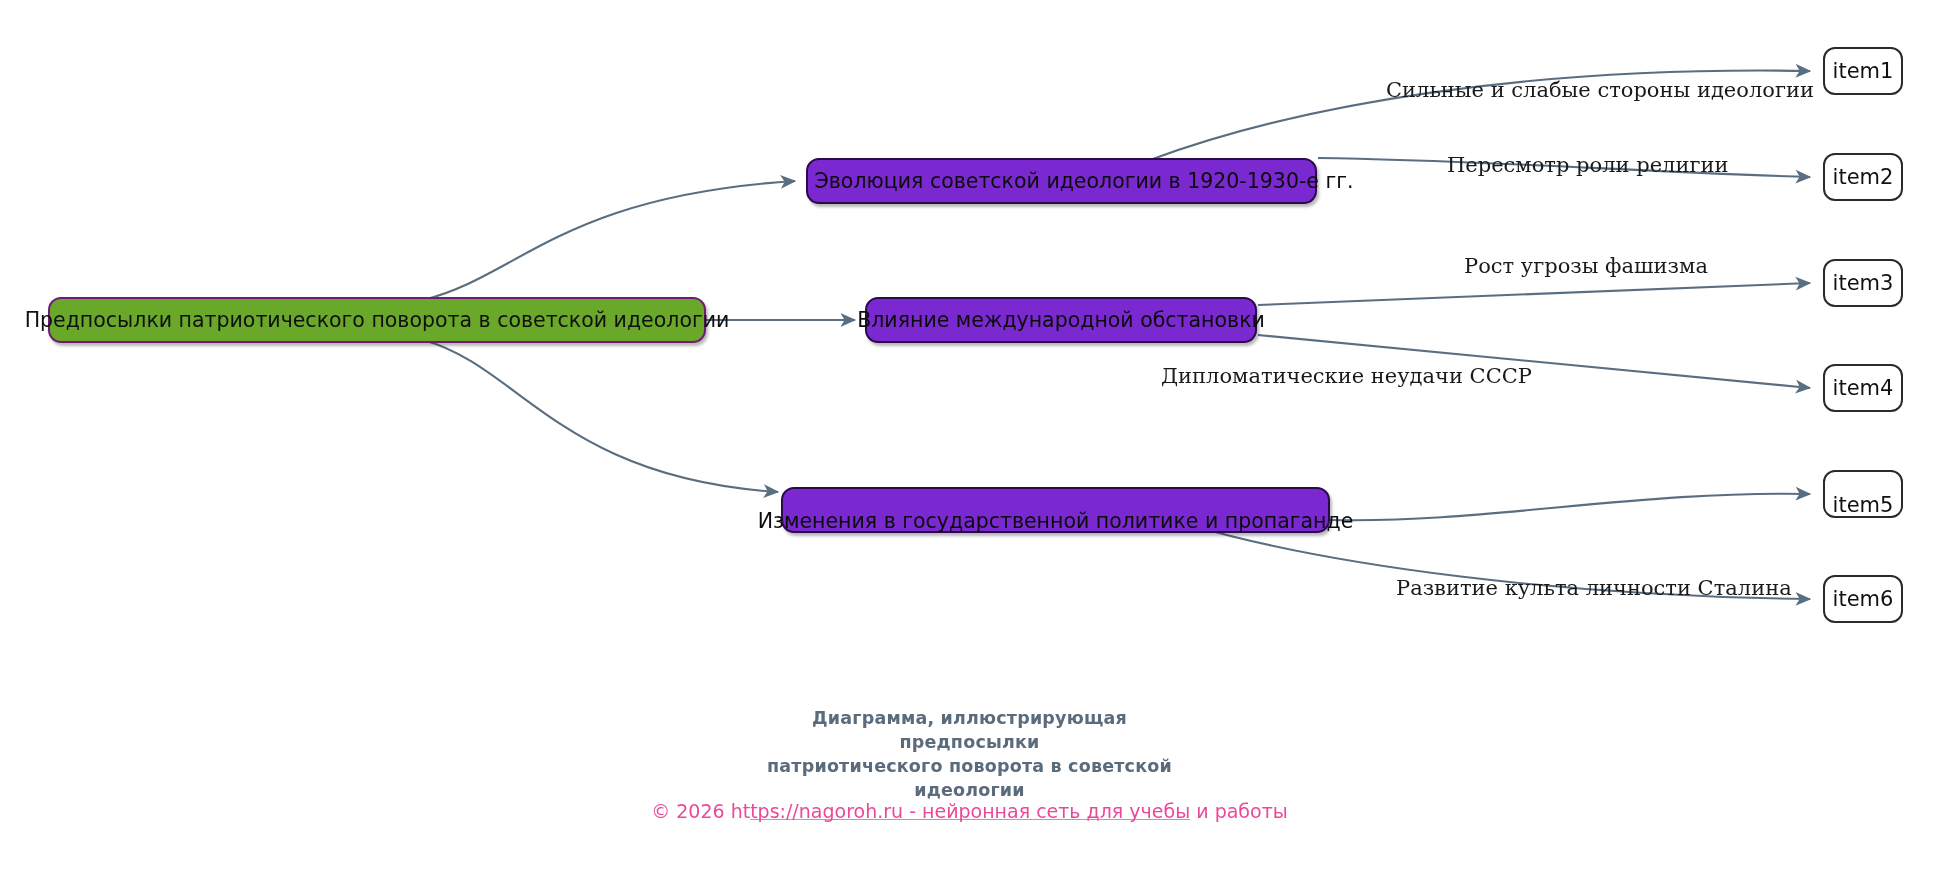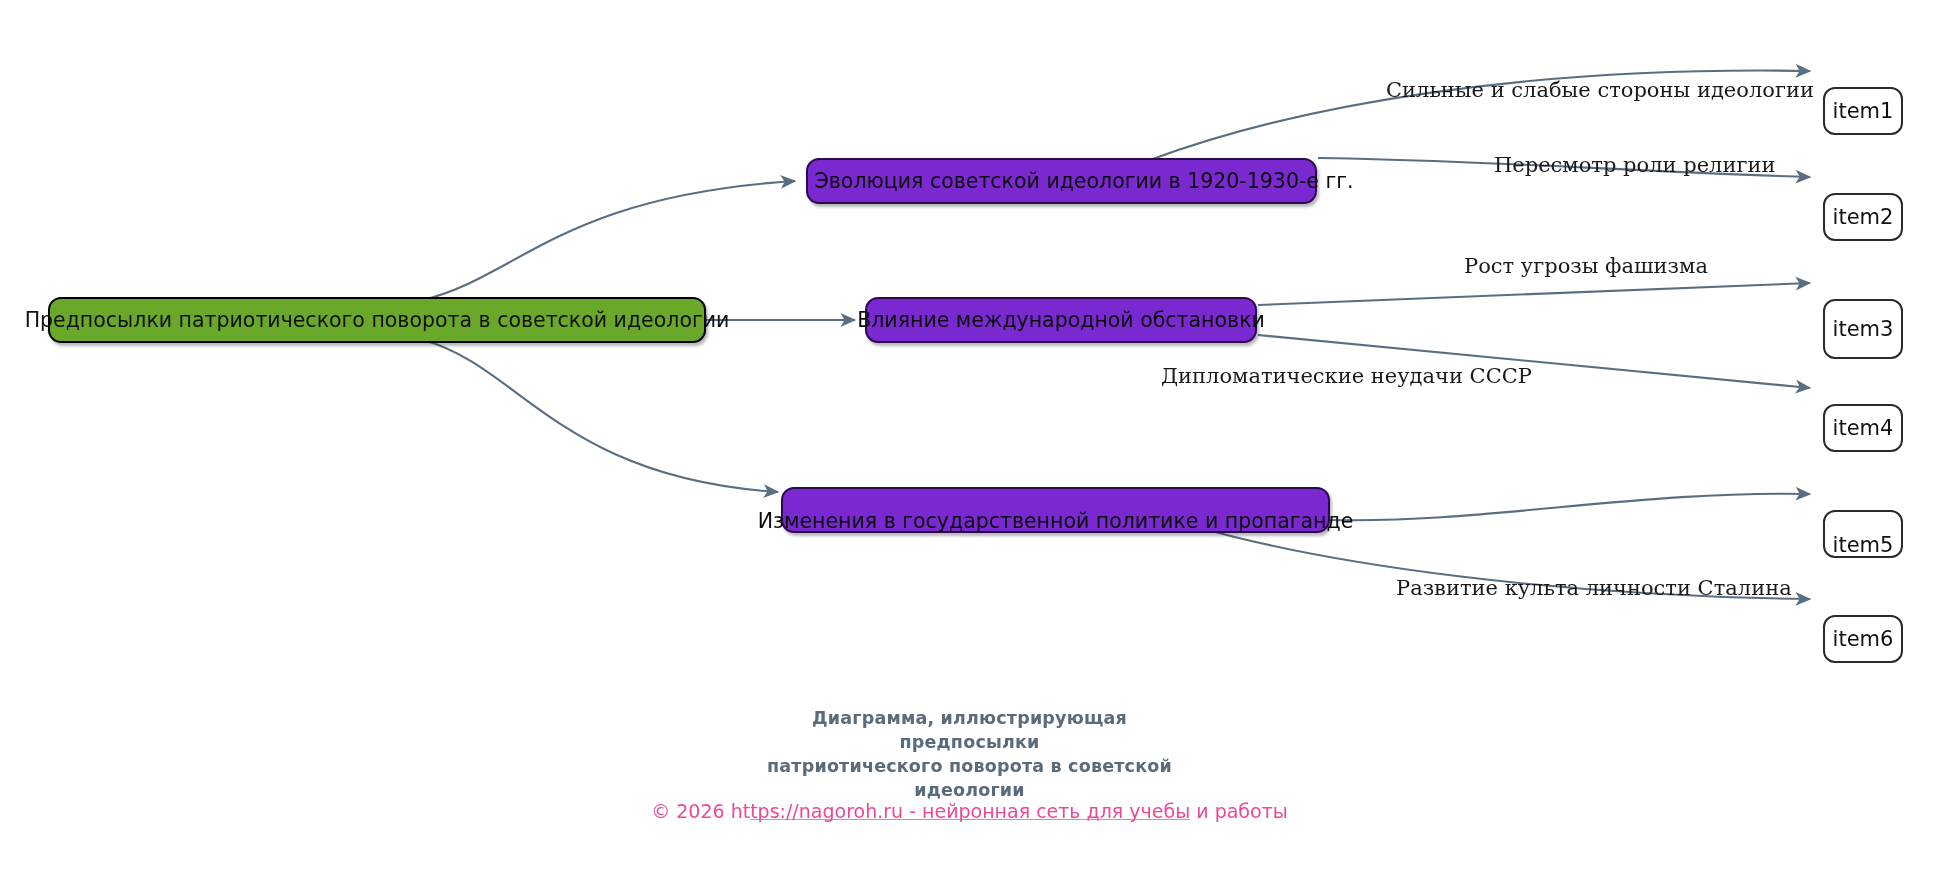--- a/index.html
+++ b/index.html
@@ -31,41 +31,40 @@
     position: absolute;
     box-sizing: border-box;
     display: flex;
     align-items: center;
     justify-content: center;
     white-space: nowrap;
     line-height: 1;
   }
   .node-root {
     background: #6aa82a;
-    border: 2px solid #000000;
+    border: 2px solid #701a75;
     border-radius: 13px;
     color: #101010;
     font-size: 20.5px;
     box-shadow: 2px 3px 3px rgba(40,40,40,0.33);
   }
   .node-branch {
     background: #7a28d0;
     border: 2px solid #2a0a4a;
     border-radius: 13px;
     color: #0c0c0c;
     font-size: 20.5px;
     box-shadow: 2px 3px 3px rgba(40,40,40,0.33);
   }
   .node-leaf {
     background: #ffffff;
     border: 2px solid #2a2a2a;
     border-radius: 12px;
     color: #111111;
     font-size: 21px;
-    margin-top: 40px;
   }
   
   .edge-label {
     position: absolute;
     white-space: nowrap;
     font-family: "DejaVu Serif", serif;
     font-size: 21px;
     color: #1a1a1a;
     line-height: 1;
   }
@@ -153,35 +152,35 @@
   <div class="node node-branch" style="left:781px; top:487px; width:549px; height:46px;align-items:flex-end;">
     <span>Изменения в государственной политике и пропаганде</span>
   </div>
 
   <div class="node node-leaf" style="left:1823px; top:47px; width:80px; height:48px;">
     <span>item1</span>
   </div>
   <div class="node node-leaf" style="left:1823px; top:153px; width:80px; height:48px;">
     <span>item2</span>
   </div>
-  <div class="node node-leaf" style="left:1823px; top:259px; width:80px; height:60px;">
+  <div class="node node-leaf" style="left:1823px; top:259px; width:80px; height:48px;">
     <span>item3</span>
   </div>
   <div class="node node-leaf" style="left:1823px; top:364px; width:80px; height:48px;">
     <span>item4</span>
   </div>
   <div class="node node-leaf" style="left:1823px; top:470px; width:80px; height:48px;align-items:flex-end;">
     <span>item5</span>
   </div>
   <div class="node node-leaf" style="left:1823px; top:575px; width:80px; height:48px;">
     <span>item6</span>
   </div>
 
   <div class="edge-label" style="left:1386px; top:48px;margin-top:32px;">Сильные и слабые стороны идеологии</div>
-  <div class="edge-label" style="left:1494px; top:155px;">Пересмотр роли религии</div>
+  <div class="edge-label" style="left:1447px; top:155px;">Пересмотр роли религии</div>
   <div class="edge-label" style="left:1464px; top:256px;">Рост угрозы фашизма</div>
   <div class="edge-label" style="left:1161px; top:366px;">Дипломатические неудачи СССР</div>
   <div class="edge-label" style="left:1396px; top:578px;">Развитие культа личности Сталина</div>
 
   <div class="caption-wrap">
     <div class="caption-title">
       <div>Диаграмма, иллюстрирующая предпосылки</div>
       <div>патриотического поворота в советской</div>
       <div>идеологии</div>
     </div>

